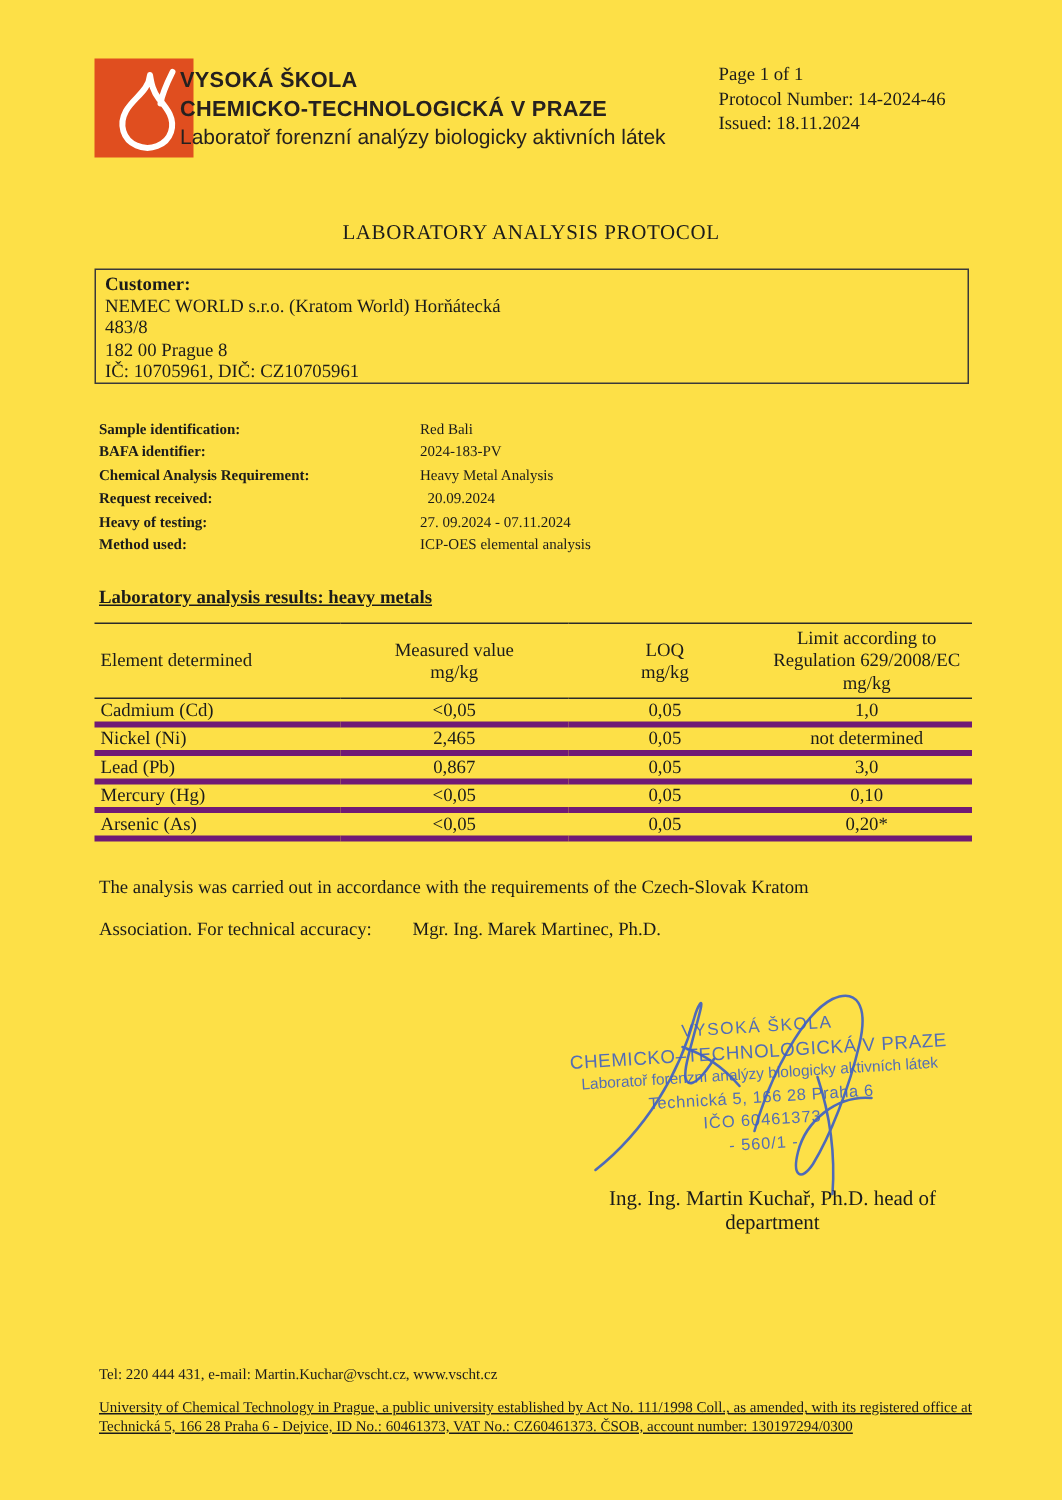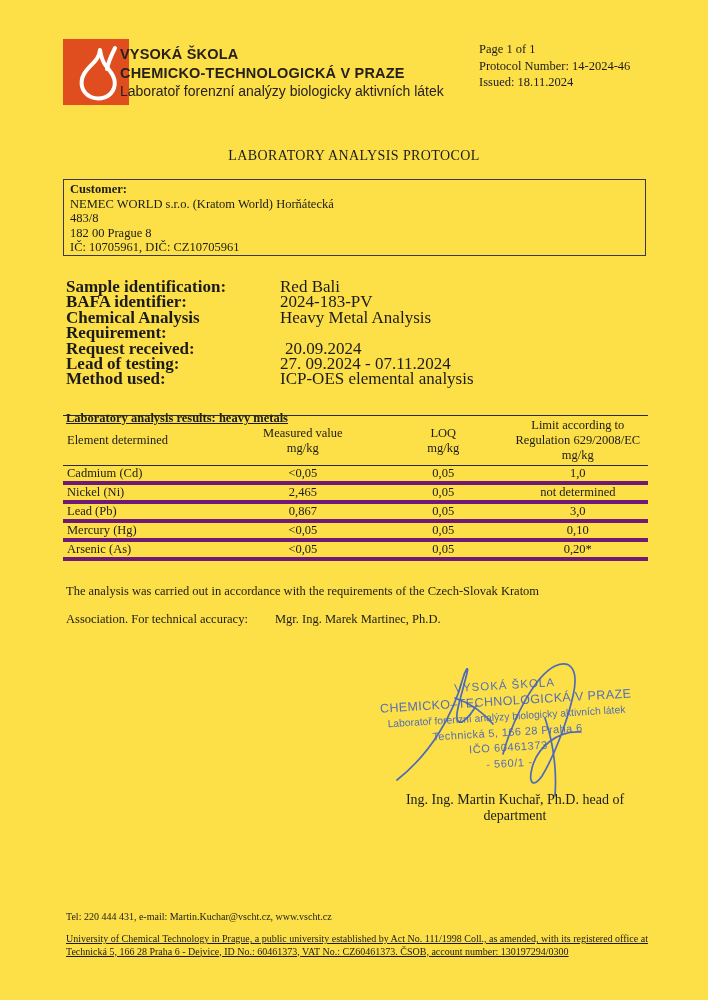--- a/index.html
+++ b/index.html
@@ -42,29 +42,29 @@
   .customer-box {
     position: absolute; left: 63px; top: 179px; width: 583px; height: 77px;
     border: 1px solid #3a3a3a;
     padding: 2px 6px;
     font-size: 12.5px; line-height: 14.6px;
   }
   .customer-box .bold { font-weight: bold; }
   
   .sample-rows {
     position: absolute; left: 66px; top: 279px; width: 560px;
-    font-size: 17px; line-height: 15.4px;
+    font-size: 10px; line-height: 15.4px;
   }
   .s-row { display: flex; }
   .s-label { font-weight: bold; width: 214px; flex: none; }
   .s-value { flex: 1; }
   .sample-rows .s-row:nth-child(4) .s-value { padding-left: 5px; }
   
   .section-title {
-    position: absolute; left: 66px; top: 411px;
+    position: absolute; left: 66px; top: 391px;
     font-size: 12.5px; font-weight: bold; text-decoration: underline;
   }
   table.results {
     position: absolute; left: 63px; top: 415px; width: 585px;
     border-collapse: collapse;
     font-size: 12.5px;
     border-top: 1px solid #2a2a2a;
   }
   table.results th {
     font-weight: normal; white-space: pre-line;
@@ -164,21 +164,21 @@
     </div>
     <div class="s-row">
       <span class="s-label">Chemical Analysis Requirement:</span>
       <span class="s-value">Heavy Metal Analysis</span>
     </div>
     <div class="s-row">
       <span class="s-label">Request received:</span>
       <span class="s-value">20.09.2024</span>
     </div>
     <div class="s-row">
-      <span class="s-label">Lead of testing:</span>
+      <span class="s-label">Heavy of testing:</span>
       <span class="s-value">27. 09.2024 - 07.11.2024</span>
     </div>
     <div class="s-row">
       <span class="s-label">Method used:</span>
       <span class="s-value">ICP-OES elemental analysis</span>
     </div>
   </div>
 
   <div class="section-title">Laboratory analysis results: heavy metals</div>
 

